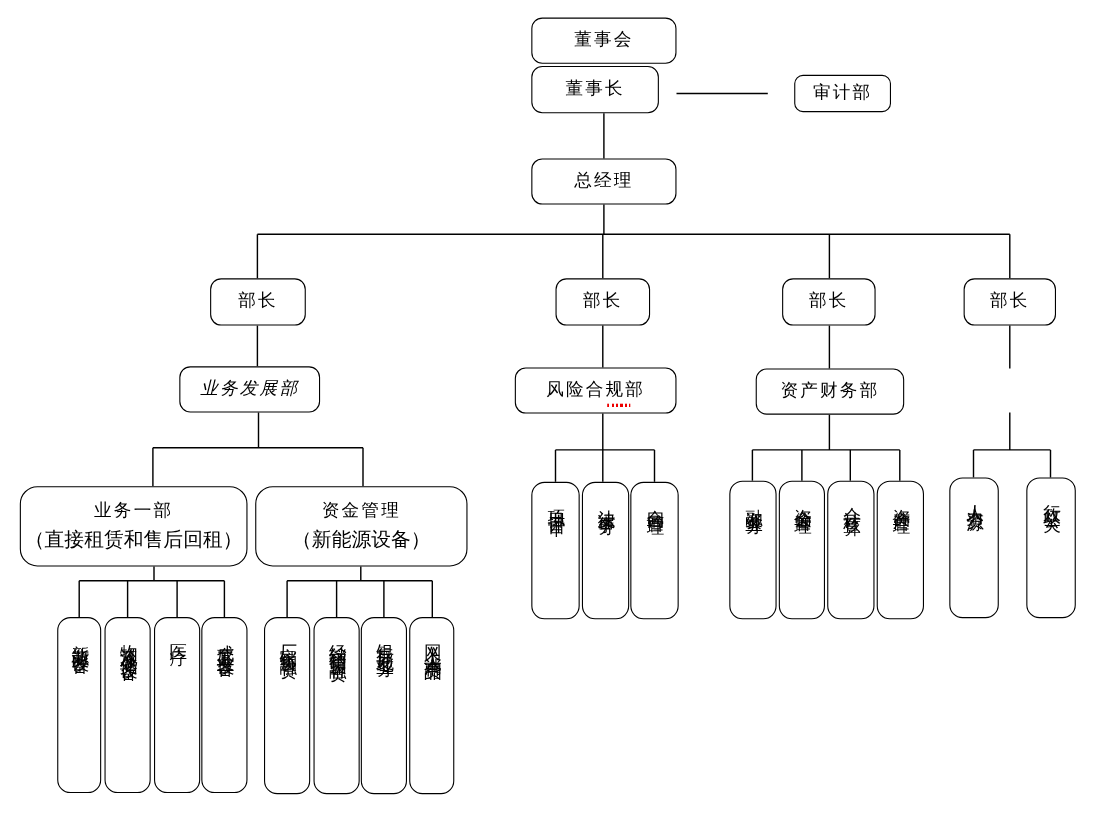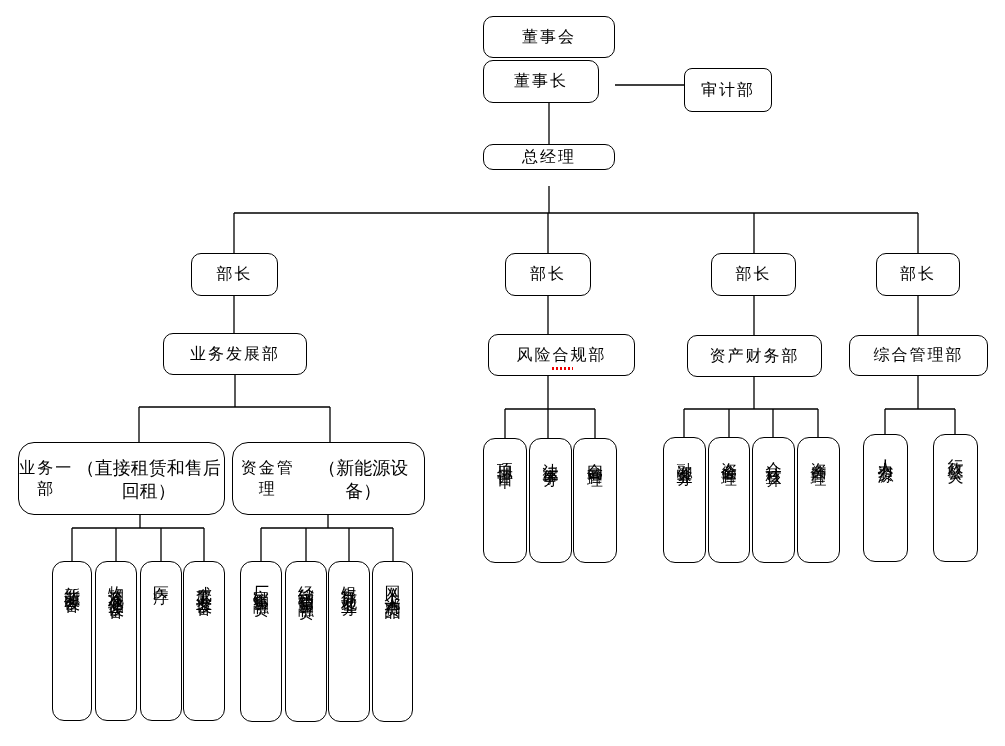--- a/index.html
+++ b/index.html
@@ -9,21 +9,21 @@
     overflow:hidden;
   }
   #wires{position:absolute;left:0;top:0;width:1005px;height:746px;}
   .node{
     position:absolute;box-sizing:border-box;background:#fff;
     border:1.4px solid #000;border-radius:10px;
     display:flex;align-items:center;justify-content:center;
     font-size:16px;letter-spacing:2px;line-height:1.3;text-align:center;
     z-index:2;
   }
-  .bu{flex-direction:row;border-radius:16px;letter-spacing:1px;}
+  .bu{flex-direction:column;border-radius:16px;letter-spacing:1px;}
   .bu .bu-title{font-size:16px;letter-spacing:2px;}
   .bu .bu-sub{font-size:18px;letter-spacing:0;margin-top:3px;}
   .leaf{align-items:flex-start;border-radius:12px;padding-top:11px;letter-spacing:0;}
   .leaf span{
     writing-mode:vertical-rl;text-orientation:upright;
     letter-spacing:3px;line-height:1;font-size:16px;
   }
   .squiggle{
     position:absolute;z-index:3;height:3px;
     background:repeating-linear-gradient(90deg,#e00 0 2px,transparent 2px 4px);
@@ -84,32 +84,31 @@
     <line x1="328" y1="515" x2="328" y2="528"></line>
     <line x1="261" y1="528" x2="393" y2="528"></line>
     <line x1="261" y1="528" x2="261" y2="561"></line>
     <line x1="306" y1="528" x2="306" y2="561"></line>
     <line x1="349" y1="528" x2="349" y2="561"></line>
     <line x1="393" y1="528" x2="393" y2="561"></line>
   </svg>
 
   <div class="node" style="left:483px;top:16px;width:132px;height:42px;">董事会</div>
   <div class="node" style="left:483px;top:60px;width:116px;height:43px;">董事长</div>
-  <div class="node" style="left:684px;top:68px;width:88px;height:44px;border-radius:8px;">审计部</div>
-  <div class="node" style="left:483px;top:144px;width:132px;height:26px;">总经理</div>
+  <div class="node" style="left:722px;top:68px;width:88px;height:34px;border-radius:8px;">审计部</div>
+  <div class="node" style="left:483px;top:144px;width:132px;height:42px;">总经理</div>
 
   <div class="node" style="left:191px;top:253px;width:87px;height:43px;">部长</div>
   <div class="node" style="left:505px;top:253px;width:86px;height:43px;">部长</div>
   <div class="node" style="left:711px;top:253px;width:85px;height:43px;">部长</div>
   <div class="node" style="left:876px;top:253px;width:84px;height:43px;">部长</div>
 
-  <div class="node" style="left:163px;top:333px;width:144px;height:42px;">业务发展部</div>
-  <div class="node" style="left:488px;top:334px;width:147px;height:42px;">风险合规部</div>
+  <div class="node" style="left:163px;top:333px;width:128px;height:42px;font-style:italic;">业务发展部</div>
+  <div class="node" style="left:468px;top:334px;width:147px;height:42px;">风险合规部</div>
   <div class="node" style="left:687px;top:335px;width:135px;height:42px;">资产财务部</div>
-  <div class="node" style="left:849px;top:335px;width:139px;height:41px;">综合管理部</div>
 
   <div class="squiggle" style="left:552px;top:367px;width:21px;"></div>
 
   <div class="node bu" style="left:18px;top:442px;width:207px;height:73px;">
     <div class="bu-title">业务一部</div>
     <div class="bu-sub">（直接租赁和售后回租）</div>
   </div>
   <div class="node bu" style="left:232px;top:442px;width:193px;height:73px;">
     <div class="bu-title">资金管理</div>
     <div class="bu-sub">（新能源设备）</div>

